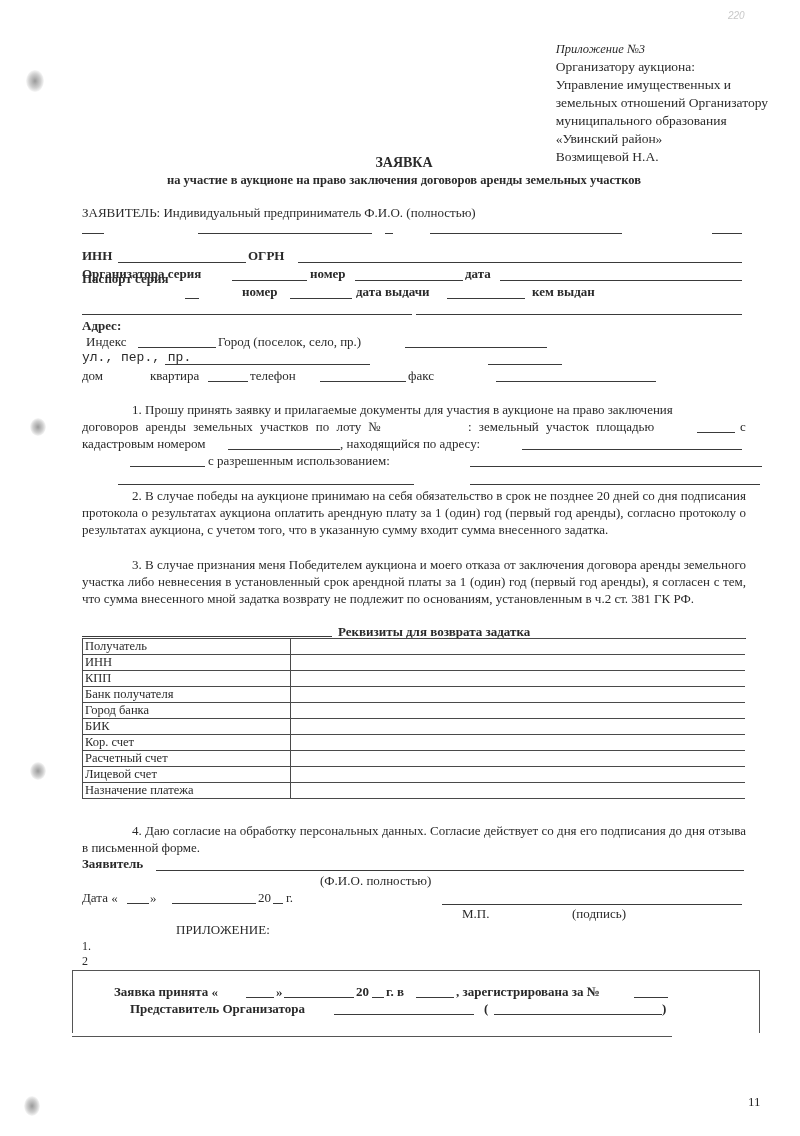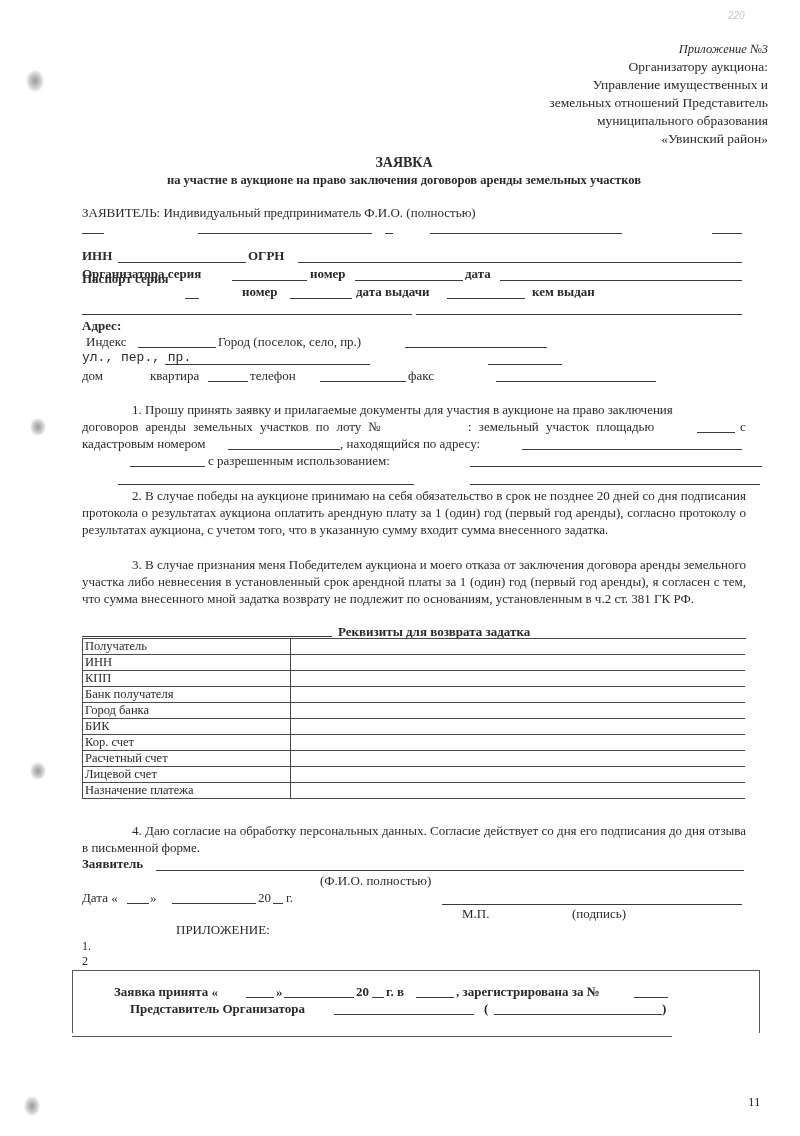--- a/index.html
+++ b/index.html
@@ -6,21 +6,21 @@
   body {
     width: 800px; height: 1136px; position: relative; overflow: hidden;
     font-family: "Liberation Serif", "DejaVu Serif", serif;
     color: #2a2a2a; font-size: 13px;
   }
   .abs { position: absolute; }
   .line { position: absolute; border-bottom: 1px solid #3a3a3a; height: 0; }
   .smudge { position: absolute; background: radial-gradient(ellipse at center, #9a9a9a 0%, #cfcfcf 45%, rgba(255,255,255,0) 75%); border-radius: 50%; }
   .ink-mark { font-family: "Liberation Sans", sans-serif; font-size: 10px; color: #c8c8c8; font-style: italic; }
 
-  .right-block { position: absolute; right: 32px; top: 40px; text-align: right; font-size: 13.5px; line-height: 18px; margin-left: 28px; }
+  .right-block { position: absolute; right: 32px; top: 40px; font-size: 13.5px; line-height: 18px; margin-left: 28px; }
   .right-block .italic { font-style: italic; font-size: 12.5px; }
 
   .title { position: absolute; left: 4px; width: 800px; text-align: center; font-weight: bold; }
   .bold { font-weight: bold; }
 
   .para { position: absolute; left: 82px; width: 664px; text-align: justify; font-size: 13px; line-height: 17px; }
   .indent { text-indent: 50px; }
 
   table.req { position: absolute; left: 82px; top: 638px; border-collapse: collapse; font-size: 12.5px; padding-left: 19px; }
   table.req td { border: 1px solid #4a4a4a; height: 15px; padding: 0 2px; line-height: 15px; }
@@ -36,23 +36,24 @@
 <div class="smudge" style="left:26px; top:70px; width:18px; height:22px;"></div>
 <div class="smudge" style="left:30px; top:418px; width:16px; height:18px;"></div>
 <div class="smudge" style="left:30px; top:762px; width:16px; height:18px;"></div>
 <div class="smudge" style="left:24px; top:1096px; width:16px; height:20px;"></div>
 <div class="abs ink-mark" style="left:728px; top:10px;">220</div>
 
 <div class="right-block">
   <div class="italic">Приложение №3</div>
   <div>Организатору аукциона:</div>
   <div>Управление имущественных и</div>
-  <div>земельных отношений Представитель</div>
+  <div>земельных отношений Организатору</div>
   <div>муниципального образования</div>
   <div>«Увинский район»</div>
+  <div>Возмищевой Н.А.</div>
 </div>
 
 <div class="title" style="top:155px; font-size:14px;">ЗАЯВКА</div>
 <div class="title" style="top:173px; font-size:12.5px;">на участие в аукционе на право заключения договоров аренды земельных участков</div>
 
 <div class="abs" style="left:82px; top:205px; font-size:13px;">ЗАЯВИТЕЛЬ: Индивидуальный предприниматель Ф.И.О. (полностью)</div>
 <div class="line" style="left:82px; top:233px; width:22px;"></div>
 <div class="line" style="left:198px; top:233px; width:174px;"></div>
 <div class="line" style="left:385px; top:233px; width:8px;"></div>
 <div class="line" style="left:430px; top:233px; width:192px;"></div>

